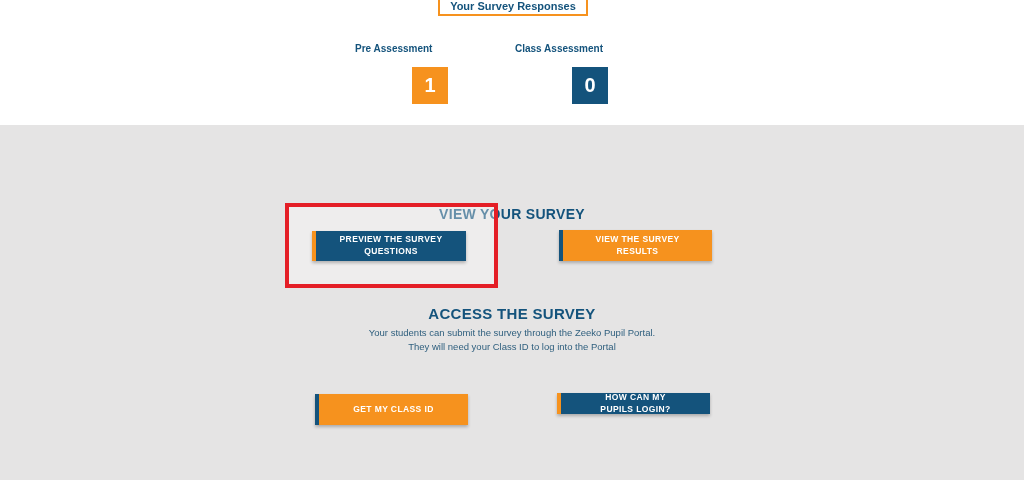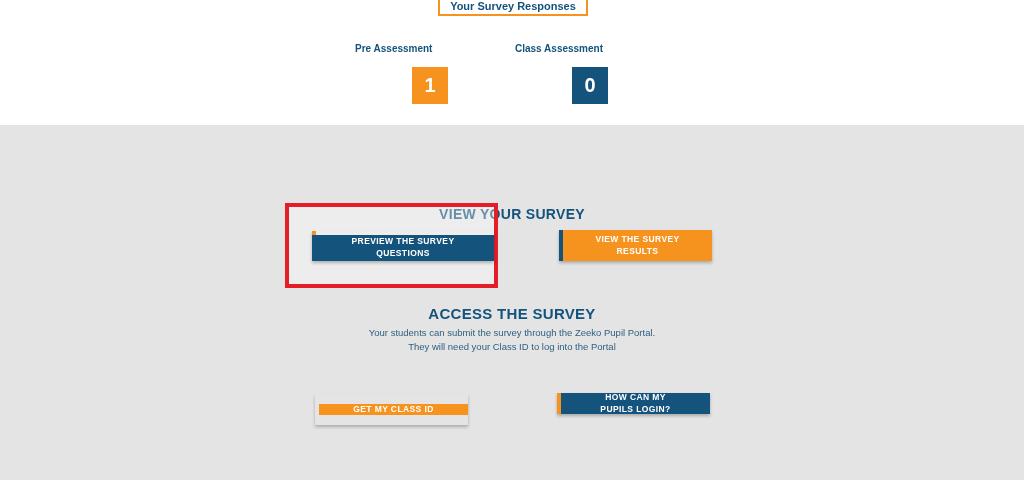--- a/index.html
+++ b/index.html
@@ -68,23 +68,23 @@
     flex:1; display:flex; flex-direction:column;
     align-items:center; justify-content:center;
     color:#ffffff; font-weight:bold; font-size:8.5px;
     letter-spacing:0.4px; line-height:1.4; text-align:center;
   }
   .bar-orange { background:#f6921e; }
   .bar-blue   { background:#14537c; }
   .body-blue   { background:#14537c; }
   .body-orange { background:#f6921e; }
 
-  .btn-preview { left:312px; top:231px; width:182px; height:30px;flex-direction:column; }
+  .btn-preview { left:312px; top:231px; width:154px; height:30px; }
   .btn-results { left:559px; top:230px; width:153px; height:31px; }
-  .btn-classid { left:315px; top:394px; width:153px; height:31px;align-items:center; }
+  .btn-classid { left:315px; top:394px; width:153px; height:31px; }
   .btn-login   { left:557px; top:393px; width:153px; height:21px; }
 </style>
 </head>
 <body>
 
 <div class="stage">
 
   <div class="top-section">
     <button class="responses-btn">Your Survey Responses</button>
 

